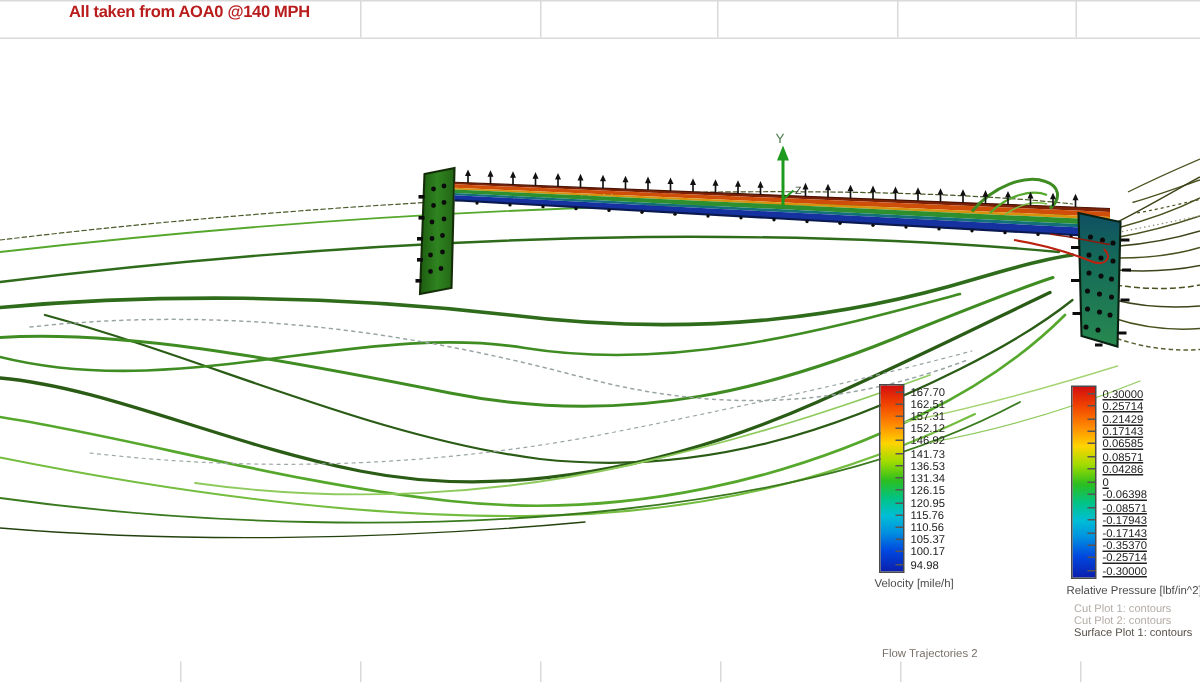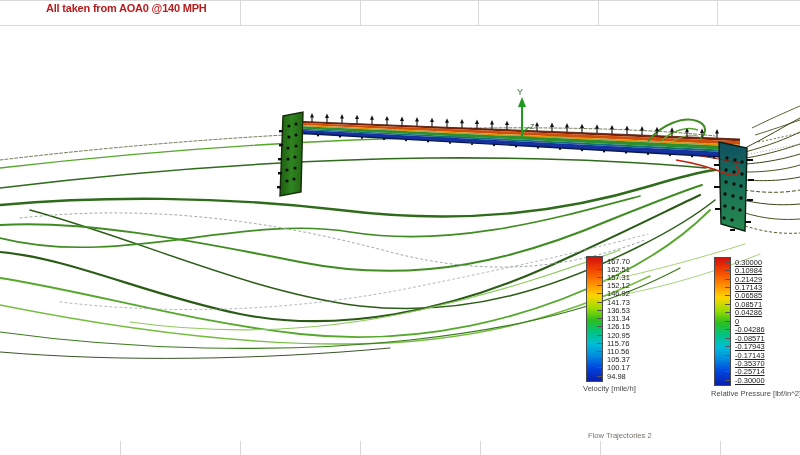--- a/index.html
+++ b/index.html
@@ -317,21 +317,21 @@
   <div class="cap" id="vel-cap">Velocity [mile/h]</div>
 
   <div class="cbar" id="pres-bar"></div>
   <div class="lcol" id="pres-col">
     <div class="lrow">
         <span class="tick"></span>
         <span>0.30000</span>
       </div>
     <div class="lrow">
         <span class="tick"></span>
-        <span>0.10984</span>
+        <span>0.25714</span>
       </div>
     <div class="lrow">
         <span class="tick"></span>
         <span>0.21429</span>
       </div>
     <div class="lrow">
         <span class="tick"></span>
         <span>0.17143</span>
       </div>
     <div class="lrow">
@@ -345,21 +345,21 @@
     <div class="lrow">
         <span class="tick"></span>
         <span>0.04286</span>
       </div>
     <div class="lrow">
         <span class="tick"></span>
         <span>0</span>
       </div>
     <div class="lrow">
         <span class="tick"></span>
-        <span>-0.04286</span>
+        <span>-0.06398</span>
       </div>
     <div class="lrow">
         <span class="tick"></span>
         <span>-0.08571</span>
       </div>
     <div class="lrow">
         <span class="tick"></span>
         <span>-0.17943</span>
       </div>
     <div class="lrow">
@@ -375,14 +375,19 @@
         <span>-0.25714</span>
       </div>
     <div class="lrow">
         <span class="tick"></span>
         <span>-0.30000</span>
       </div>
   </div>
   <div class="cap" id="pres-cap">Relative Pressure [lbf/in^2]</div>
 
   <div class="cap" id="flow-cap">Flow Trajectories 2</div>
+  <div class="plot-list">
+    <div class="dim">Cut Plot 1: contours</div>
+    <div class="dim">Cut Plot 2: contours</div>
+    <div class="strong">Surface Plot 1: contours</div>
+  </div>
 
 </div>
 
 </body></html>

